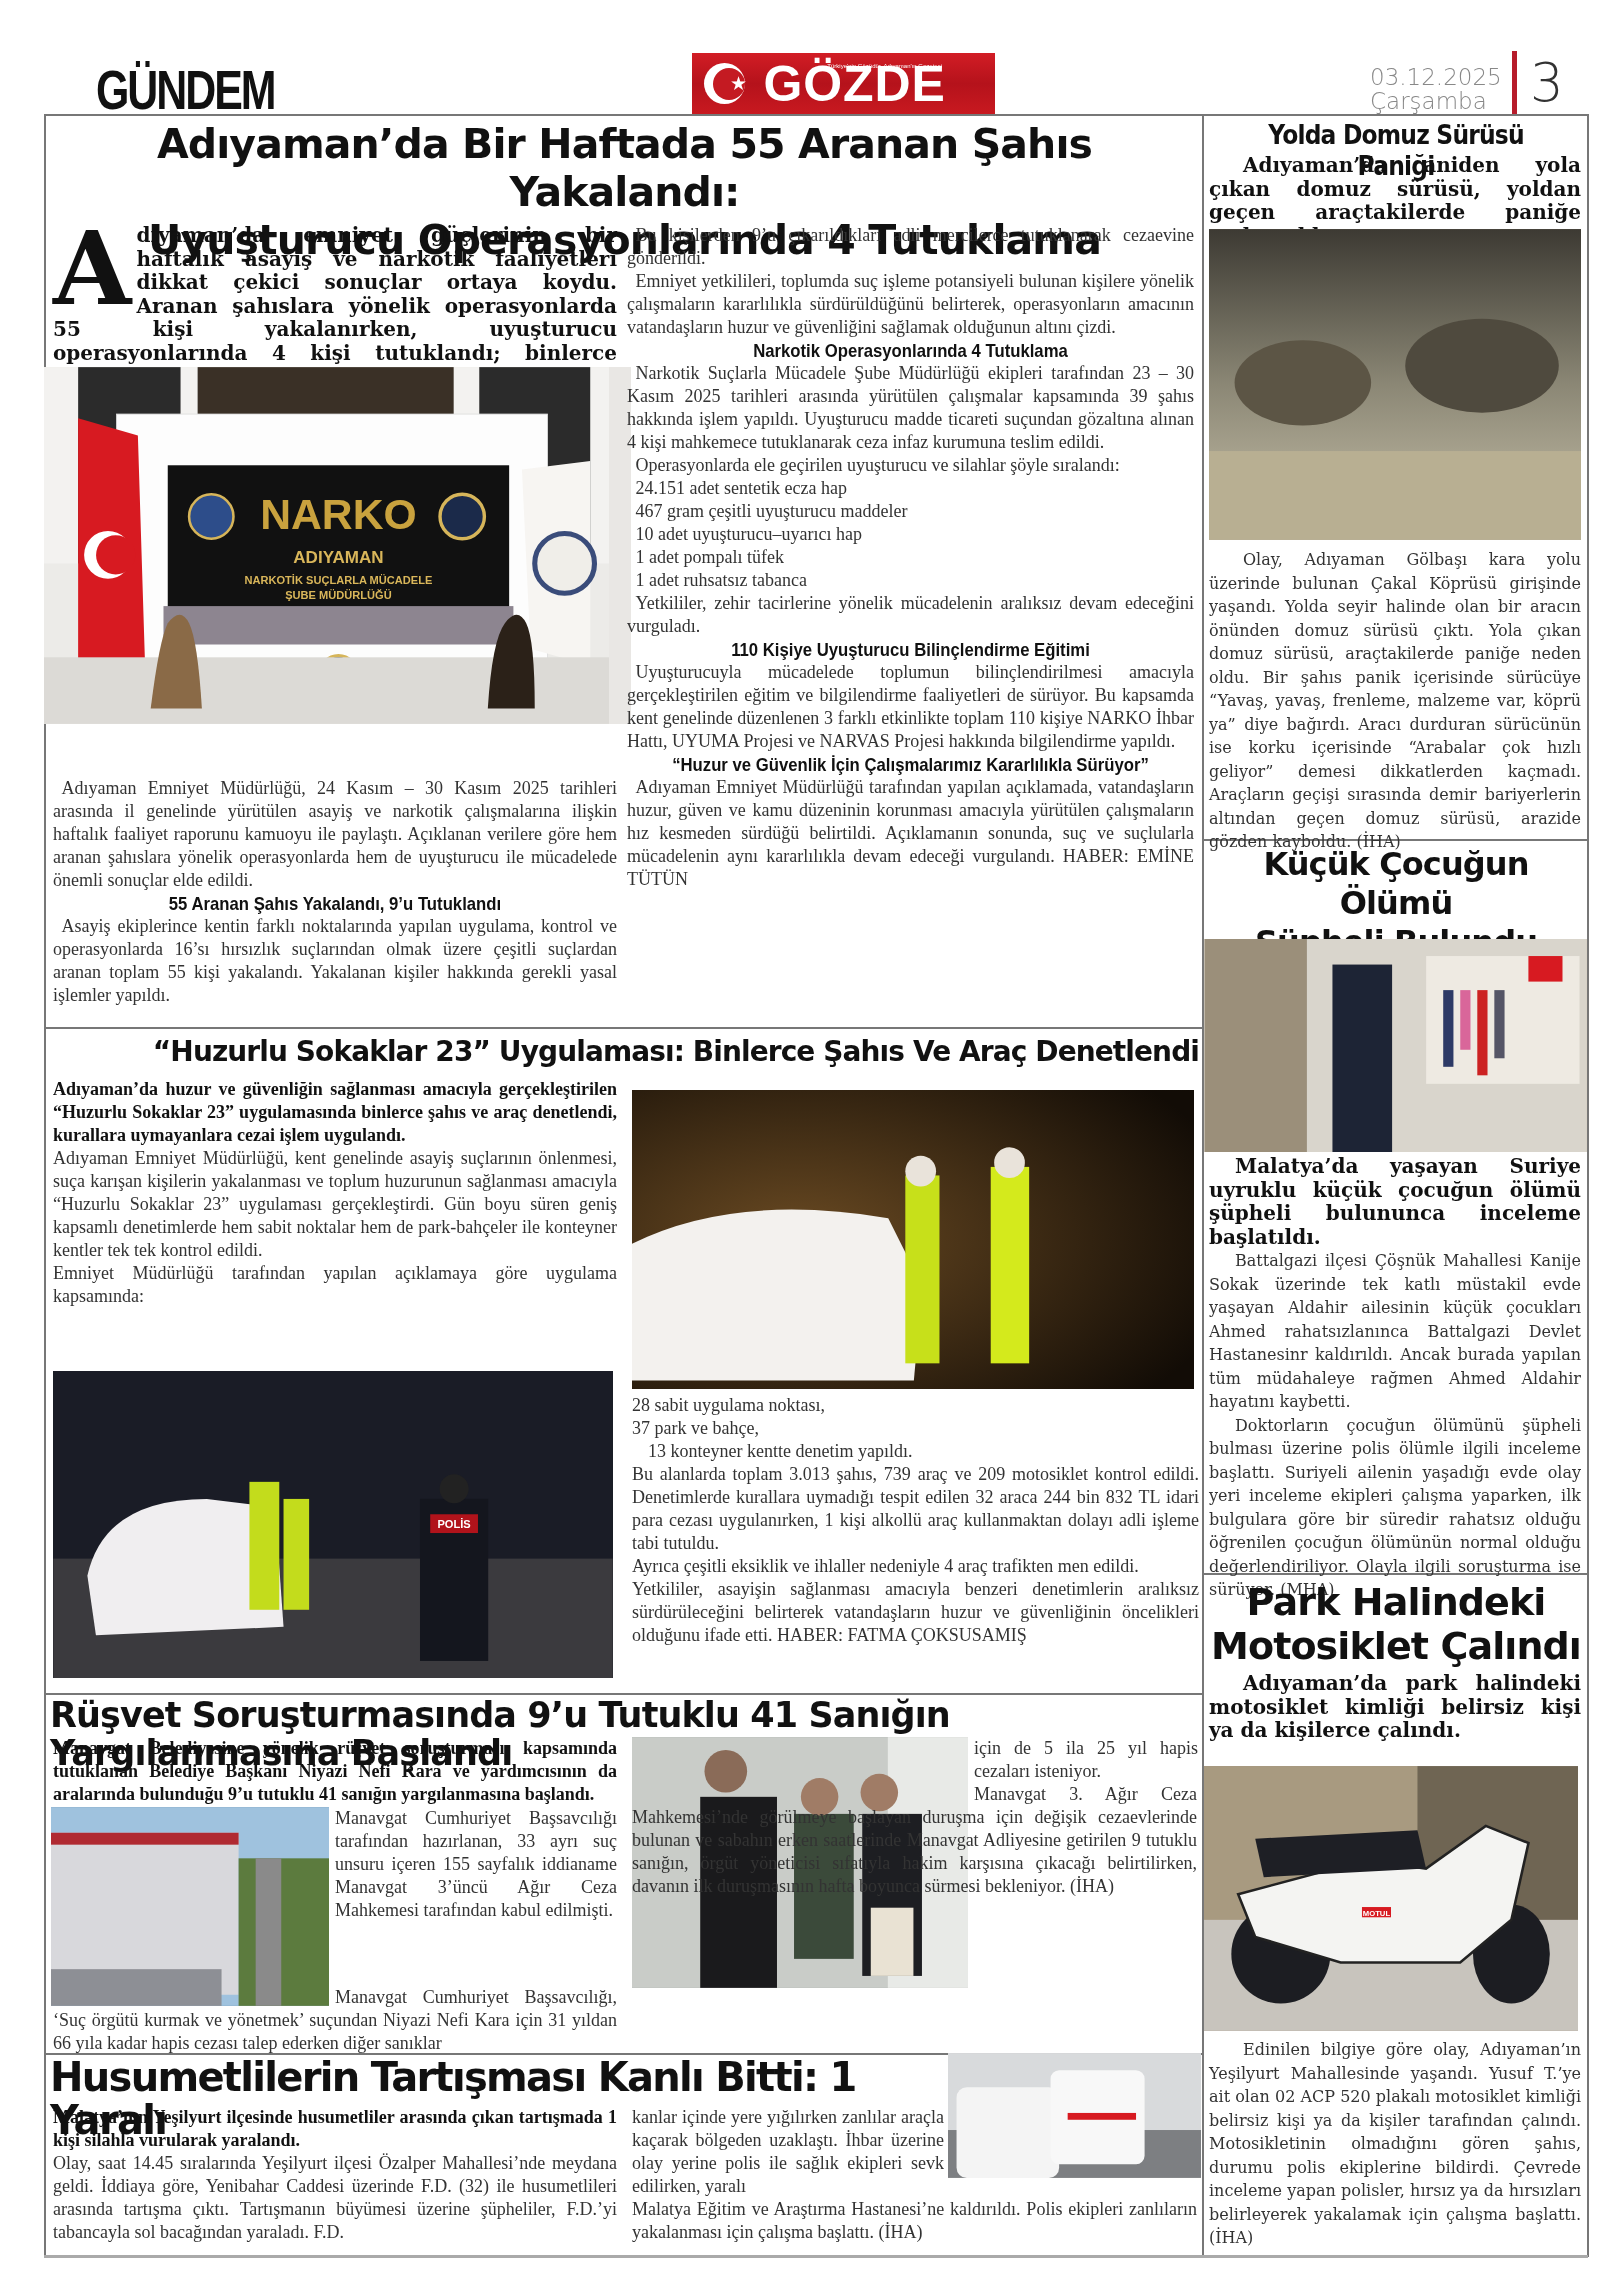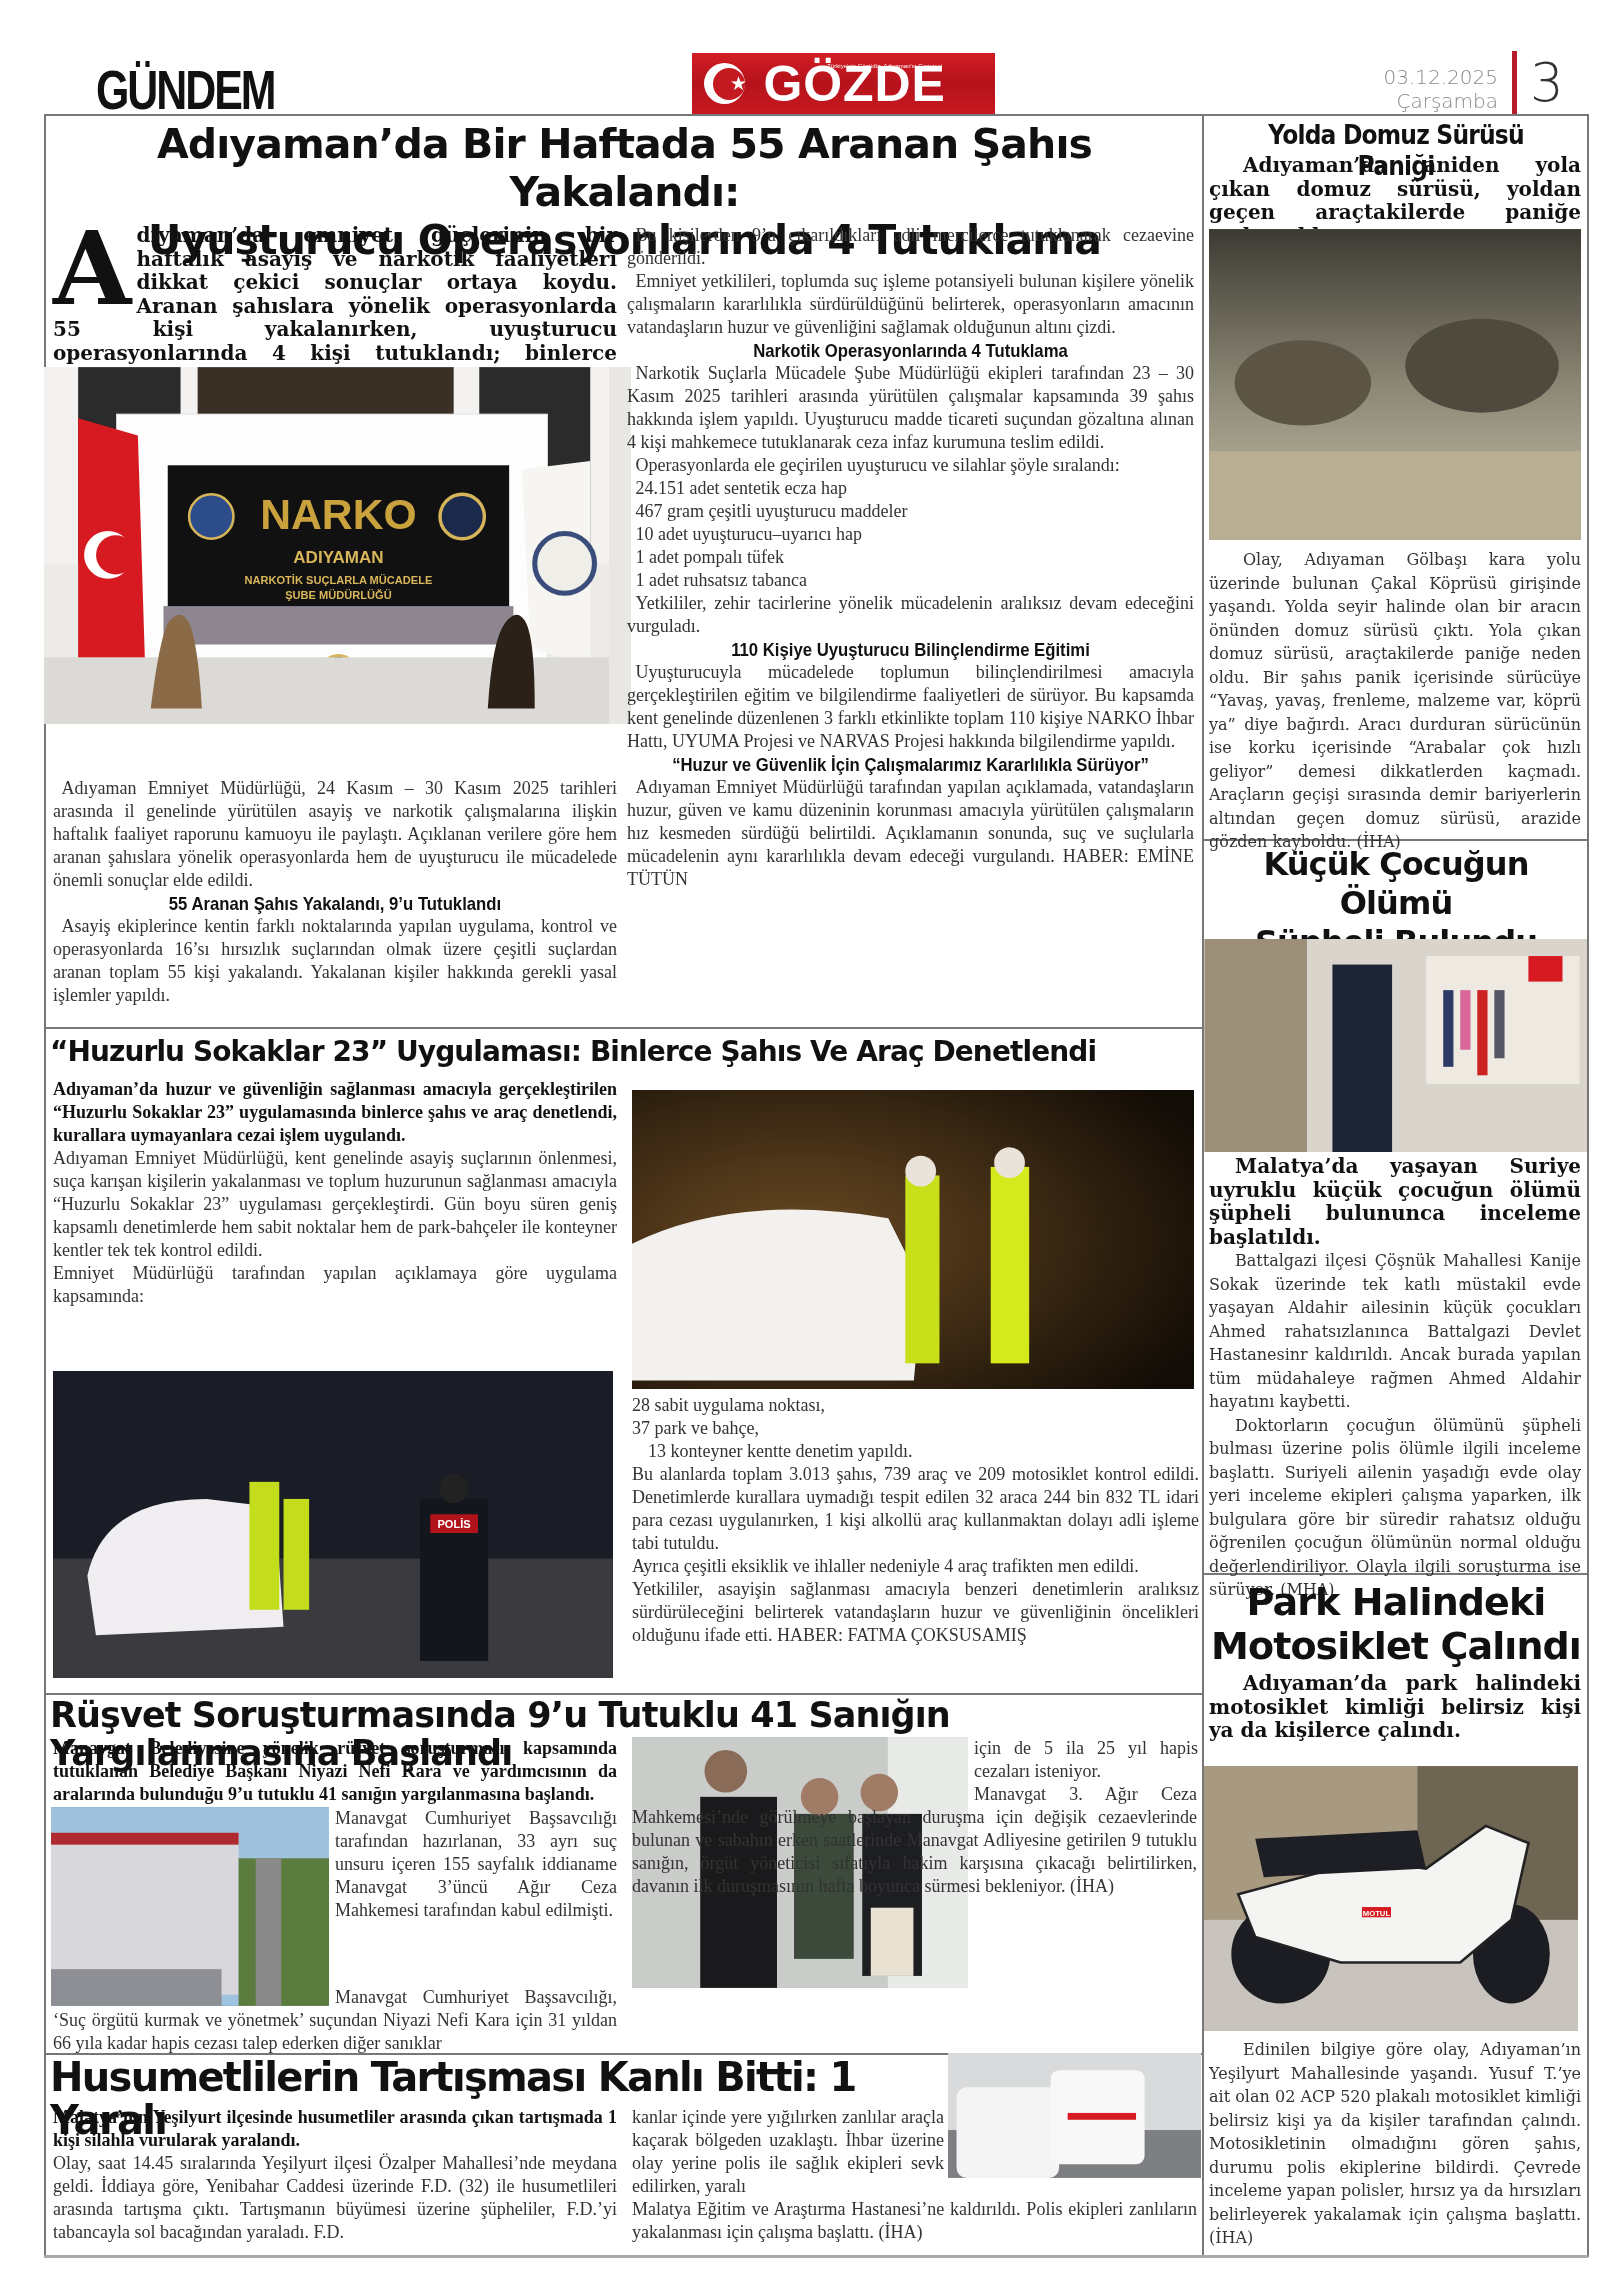--- a/index.html
+++ b/index.html
@@ -10,21 +10,21 @@
 
   
   #section-label { left: 96px; top: 58px; font-family: "Liberation Sans", sans-serif; font-weight: 900; font-size: 55px; letter-spacing: -2.6px; transform: scaleX(0.78); transform-origin: left top; color: #111; }
   #logo { left: 692px; top: 53px; width: 303px; height: 61px; background: linear-gradient(180deg, #d21d25 0%, #b5121b 50%, #c81920 100%); display: flex; align-items: center; overflow: hidden; }
   #logo .crescent { position: relative; width: 44px; height: 44px; margin-left: 12px; }
   #logo .crescent .c1 { position: absolute; left: 0; top: 1.7px; width: 41px; height: 41px; border-radius: 50%; background: #fff; }
   #logo .crescent .c2 { position: absolute; left: 9.4px; top: 6.8px; width: 32px; height: 32px; border-radius: 50%; background: #c41a22; }
   #logo .star { position: absolute; left: 26px; top: 12px; color: #fff; font-size: 19px; line-height: 19px; }
   #logo .word { color: #fff; font-family: Liberation Sans, sans-serif; font-weight: bold; font-size: 50px; margin-left: 15.4px; letter-spacing: 0.9px; line-height: 1; }
   #logo .tag { position: absolute; right: 53px; top: 10.2px; color: #fff; font-size: 6px; font-family: "Liberation Sans", sans-serif; }
-  #date { left: 1370px; top: 65px; text-align: right; width: 128px; font-family: "DejaVu Sans", sans-serif; font-weight: 200; color: #888; font-size: 20px; line-height: 24px; }
+  #date { left: 1370px; top: 65px; text-align: left; width: 128px; font-family: "DejaVu Sans", sans-serif; font-weight: 200; color: #888; font-size: 23px; line-height: 24px; }
   #date-bar { left: 1512px; top: 51px; width: 5.1px; height: 63px; background: #b71c2b; }
   #page-num { left: 1530px; top: 56px; font-family: "DejaVu Sans", sans-serif; font-weight: 200; color: #333; font-size: 53px; line-height: 53px; }
   .hline { position: absolute; height: 1.7px; background: #777; }
   .vline { position: absolute; width: 1.7px; background: #777; }
 
   .headline { position: absolute; font-family: "DejaVu Sans", sans-serif; font-weight: bold; color: #111; letter-spacing: -0.9px; }
   .sub { font-family: "Liberation Sans", sans-serif; font-weight: bold; text-align: center; font-size: 19px; color: #111; transform: scaleX(0.88); }
   .txt { font-family: "Liberation Serif", serif; font-size: 18px; line-height: 23px; color: #333; text-align: justify; }
   .txt p { text-indent: 8.5px; }
   .txt-serif { font-family: "DejaVu Serif", serif; font-size: 16px; line-height: 23.5px; color: #333; text-align: justify; }
@@ -183,21 +183,21 @@
     <ellipse cx="90" cy="220" rx="58" ry="58" fill="#1c1d22"></ellipse>
     <ellipse cx="360" cy="220" rx="45" ry="58" fill="#1c1d22"></ellipse>
     <path d="M40 150 L190 110 L260 120 L330 70 L380 90 L360 180 L300 230 L160 230 L60 200 Z" fill="#f4f4f2" stroke="#222" stroke-width="3"></path>
     <path d="M60 85 L250 75 L260 120 L70 130 Z" fill="#1e1f25"></path>
     <rect x="185" y="165" width="34" height="12" fill="#d71a21"></rect>
     <text x="202" y="175" text-anchor="middle" font-size="9" font-family="Liberation Sans" font-weight="bold" fill="#fff">MOTUL</text>
   </svg>
 </div>
 <div class="txt-serif abs" style="left:1209px; top:2038px; width:372px; text-indent:34px;">Edinilen bilgiye göre olay, Adıyaman’ın Yeşilyurt Mahallesinde yaşandı. Yusuf T.’ye ait olan 02 ACP 520 plakalı motosiklet kimliği belirsiz kişi ya da kişiler tarafından çalındı. Motosikletinin olmadığını gören şahıs, durumu polis ekiplerine bildirdi. Çevrede inceleme yapan polisler, hırsız ya da hırsızları belirleyerek yakalamak için çalışma başlattı. (İHA)</div>
 
-<div class="headline" style="left:50px; top:1033px; width:1149px; text-align:left; font-size:28px; line-height:38px;">“Huzurlu Sokaklar 23” Uygulaması: Binlerce Şahıs Ve Araç Denetlendi</div>
+<div class="headline" style="left:50px; top:1033px; width:1149px; text-align:right; font-size:28px; line-height:38px;">“Huzurlu Sokaklar 23” Uygulaması: Binlerce Şahıs Ve Araç Denetlendi</div>
 <div class="abs" style="left:53px; top:1078px; width:564px;">
   <div class="txt bold" style="font-family:'Liberation Serif',serif; color:#111;">Adıyaman’da huzur ve güvenliğin sağlanması amacıyla gerçekleştirilen “Huzurlu Sokaklar 23” uygulamasında binlerce şahıs ve araç denetlendi, kurallara uymayanlara cezai işlem uygulandı.</div>
   <div class="txt">Adıyaman Emniyet Müdürlüğü, kent genelinde asayiş suçlarının önlenmesi, suça karışan kişilerin yakalanması ve toplum huzurunun sağlanması amacıyla “Huzurlu Sokaklar 23” uygulaması gerçekleştirdi. Gün boyu süren geniş kapsamlı denetimlerde hem sabit noktalar hem de park-bahçeler ile konteyner kentler tek tek kontrol edildi.</div>
   <div class="txt">Emniyet Müdürlüğü tarafından yapılan açıklamaya göre uygulama kapsamında:</div>
 </div>
 <div class="photo" style="left:632px; top:1090px; width:562px; height:299px; background:#1a1209;">
   <svg width="562" height="299" viewBox="0 0 658 350">
     <defs>
         <radialGradient id="n1" cx="0.3" cy="0.5" r="0.8">
           <stop offset="0" stop-color="#6a4a22"></stop>

